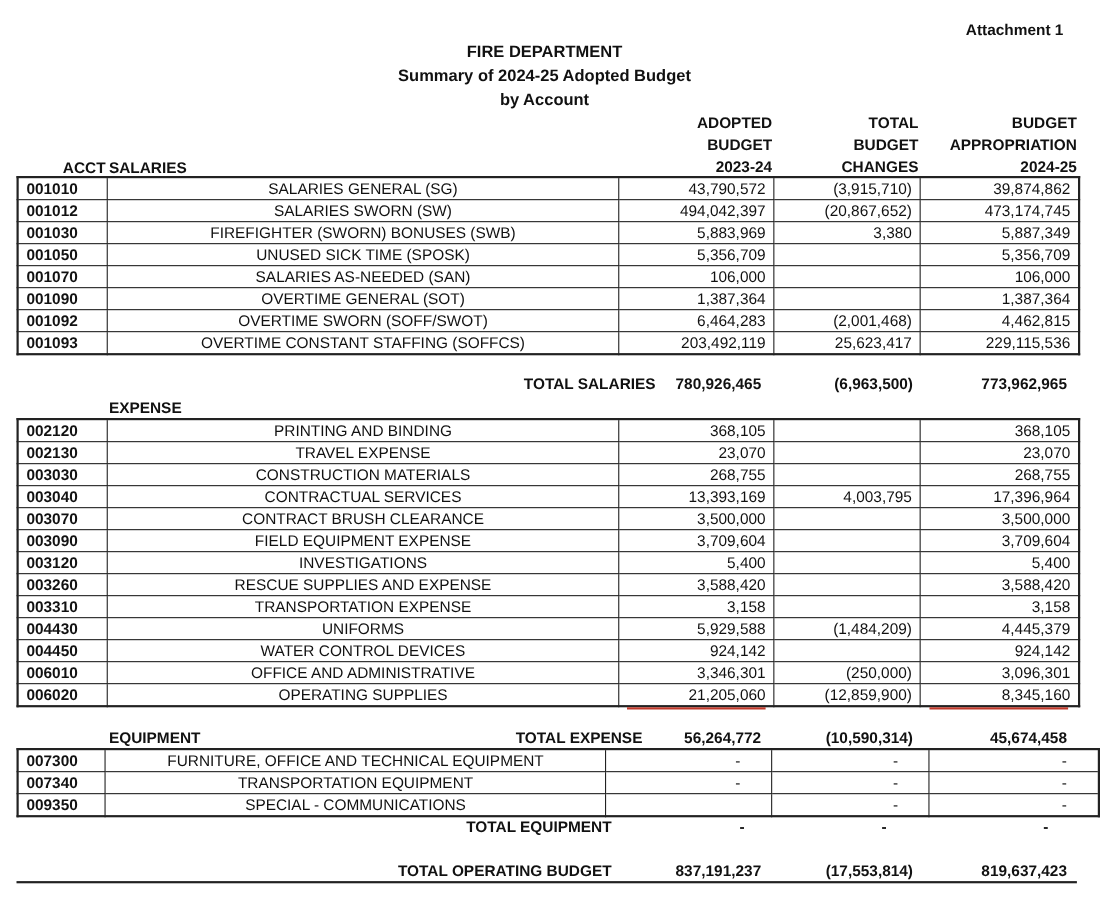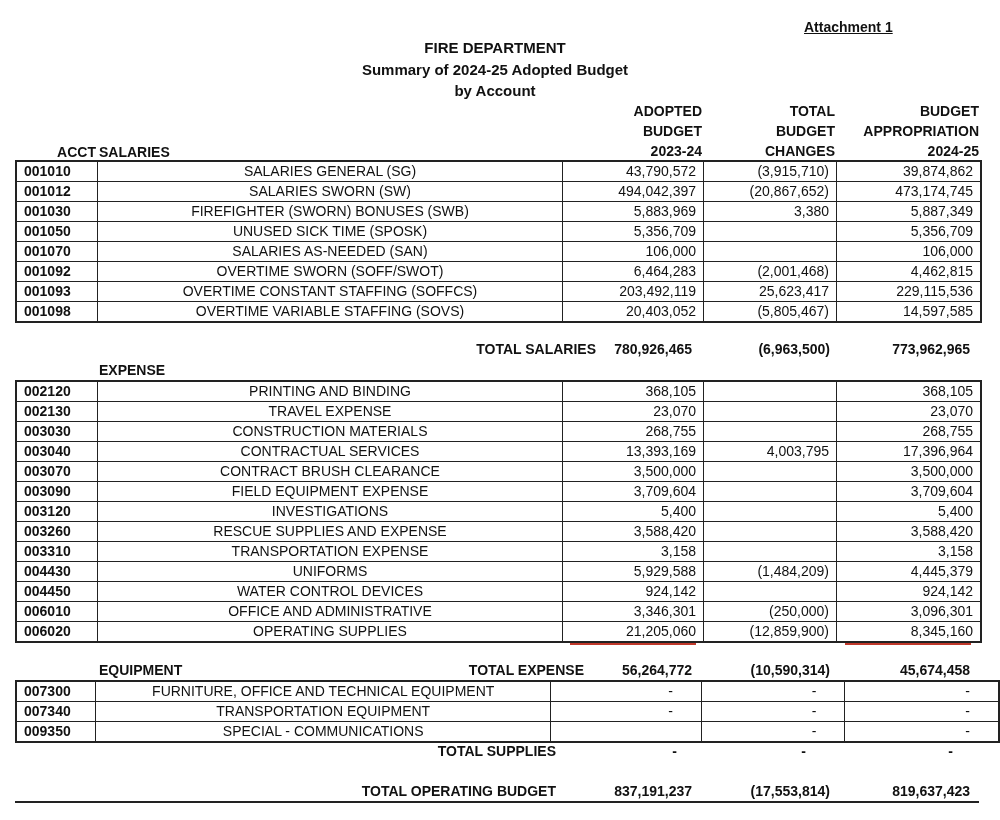--- a/index.html
+++ b/index.html
@@ -1,21 +1,21 @@
 <!DOCTYPE html>
 <html><head>
 <meta charset="utf-8">
 <style>
   html, body { margin: 0; padding: 0; background: #ffffff; }
   body {
     width: 1000px; height: 820px; position: relative; overflow: hidden;
     font-family: "Liberation Sans", sans-serif; color: #111;
   }
   .abs { position: absolute; }
-  .attachment { left: 804px; top: 19px; font-size: 14px; font-weight: bold; text-decoration: underline; }
+  .attachment { left: 878px; top: 19px; font-size: 14px; font-weight: bold; }
   .title { left: 0; width: 1000px; text-align: center; font-size: 15px; font-weight: bold; }
   .t1 { top: 39px; left: -5px; }
   .t2 { top: 61px; left: -5px; }
   .t3 { top: 82px; left: -5px; }
   .colhead { font-size: 14px; font-weight: bold; text-align: right; line-height: 20px; }
   .ch-acct { left: 15px; width: 81px; top: 142px; }
   .ch-sal { left: 99px; top: 142px; text-align: left; }
   .ch-adopted { left: 561px; width: 141px; top: 101px; }
   .ch-changes { left: 702px; width: 133px; top: 101px; }
   .ch-approp { left: 835px; width: 144px; top: 101px; }
@@ -110,39 +110,39 @@
         <td class="num c3">5,356,709</td>
       </tr>
       <tr>
         <td class="acct">001070</td>
         <td class="desc">SALARIES AS-NEEDED (SAN)</td>
         <td class="num c1">106,000</td>
         <td class="num c2"></td>
         <td class="num c3">106,000</td>
       </tr>
       <tr>
+        <td class="acct">001090</td>
+        <td class="desc">OVERTIME GENERAL (SOT)</td>
+        <td class="num c1">1,387,364</td>
+        <td class="num c2"></td>
+        <td class="num c3">1,387,364</td>
+      </tr>
+      <tr>
         <td class="acct">001092</td>
         <td class="desc">OVERTIME SWORN (SOFF/SWOT)</td>
         <td class="num c1">6,464,283</td>
         <td class="num c2">(2,001,468)</td>
         <td class="num c3">4,462,815</td>
       </tr>
       <tr>
         <td class="acct">001093</td>
         <td class="desc">OVERTIME CONSTANT STAFFING (SOFFCS)</td>
         <td class="num c1">203,492,119</td>
         <td class="num c2">25,623,417</td>
         <td class="num c3">229,115,536</td>
-      </tr>
-      <tr>
-        <td class="acct">001098</td>
-        <td class="desc">OVERTIME VARIABLE STAFFING (SOVS)</td>
-        <td class="num c1">20,403,052</td>
-        <td class="num c2">(5,805,467)</td>
-        <td class="num c3">14,597,585</td>
       </tr>
     </tbody>
 </table>
 <div class="total-row" style="top:341px;padding-left:40px;">
   <span class="tl">TOTAL SALARIES</span>
   <span class="tv1">780,926,465</span>
   <span class="tv2">(6,963,500)</span>
   <span class="tv3">773,962,965</span>
 </div>
 
@@ -271,21 +271,21 @@
       <tr>
         <td class="acct">009350</td>
         <td class="desc">SPECIAL - COMMUNICATIONS</td>
         <td class="num c1 dash"></td>
         <td class="num c2 dash">-</td>
         <td class="num c3 dash">-</td>
       </tr>
     </tbody>
 </table>
 <div class="total-row equip" style="top:743px;">
-  <span class="tl">TOTAL SUPPLIES</span>
+  <span class="tl">TOTAL EQUIPMENT</span>
   <span class="tv1">-</span>
   <span class="tv2">-</span>
   <span class="tv3">-</span>
 </div>
 
 <div class="total-row" style="top:783px;">
   <span class="tl">TOTAL OPERATING BUDGET</span>
   <span class="tv1">837,191,237</span>
   <span class="tv2">(17,553,814)</span>
   <span class="tv3">819,637,423</span>

